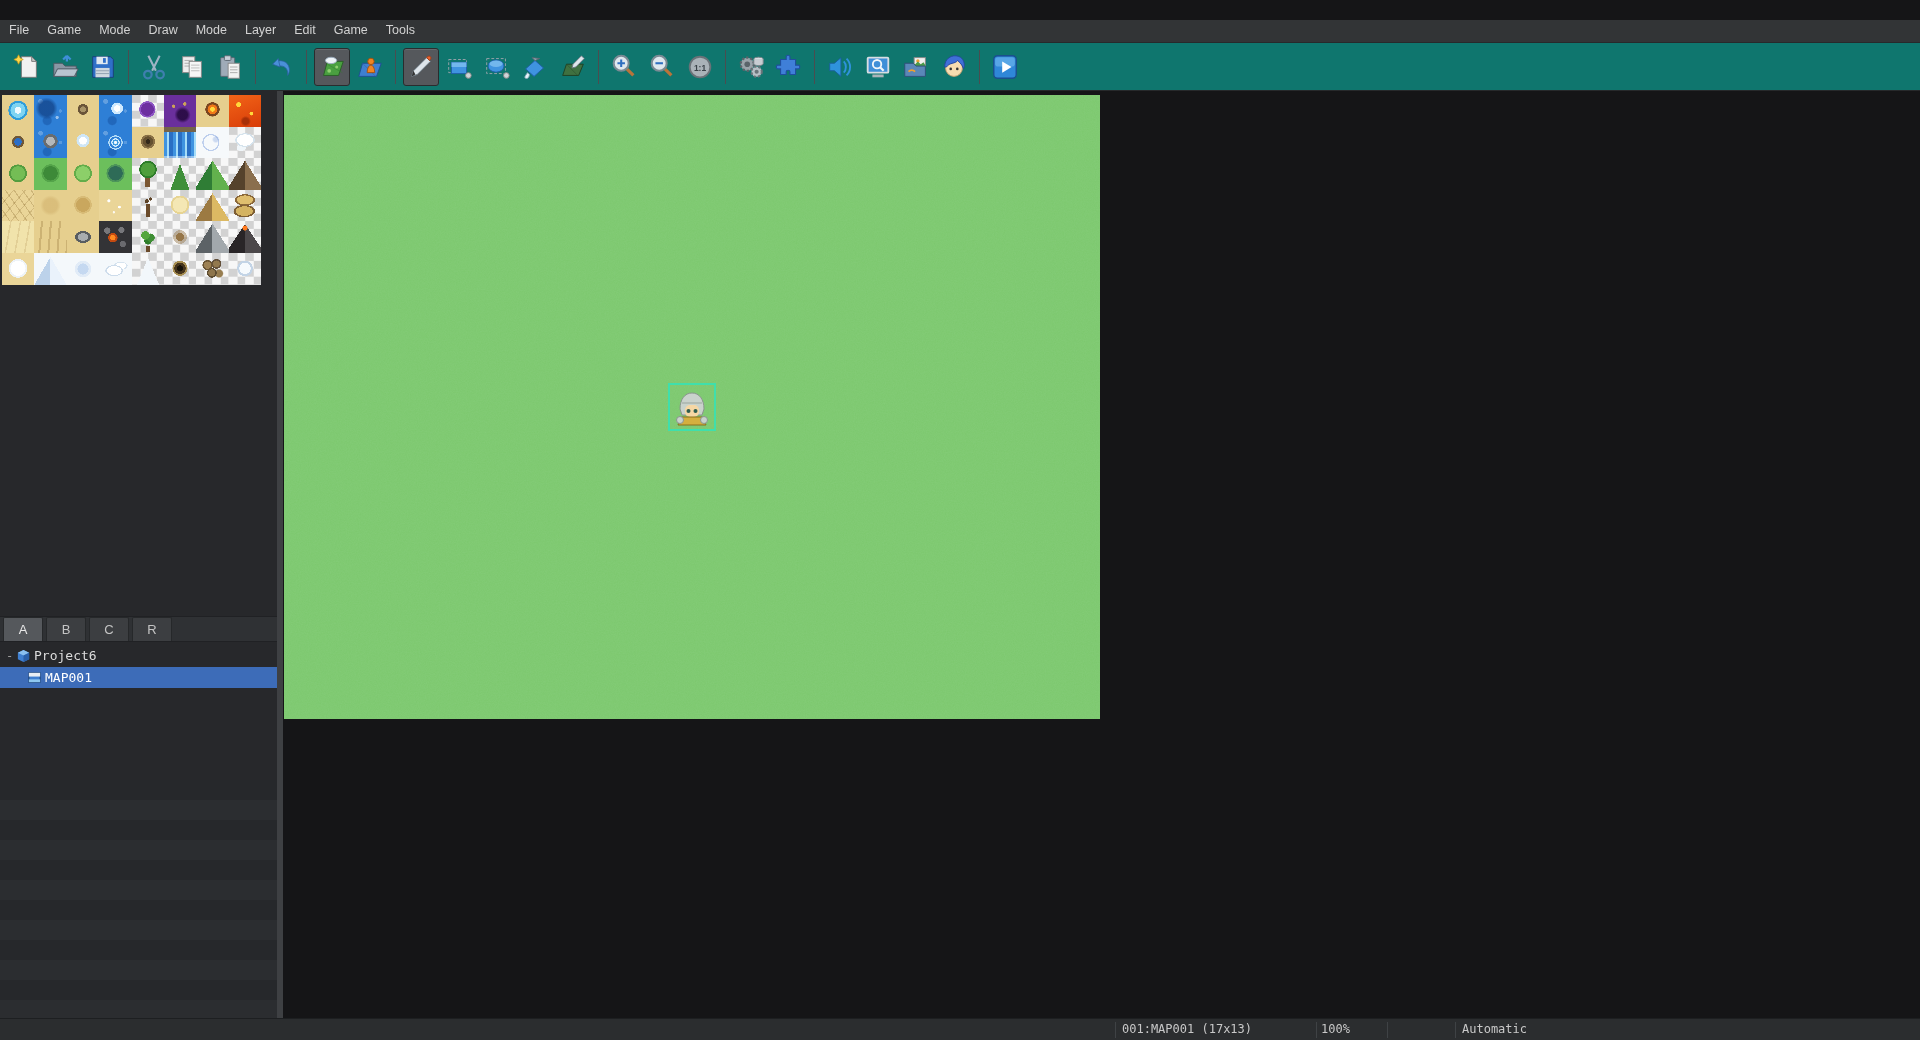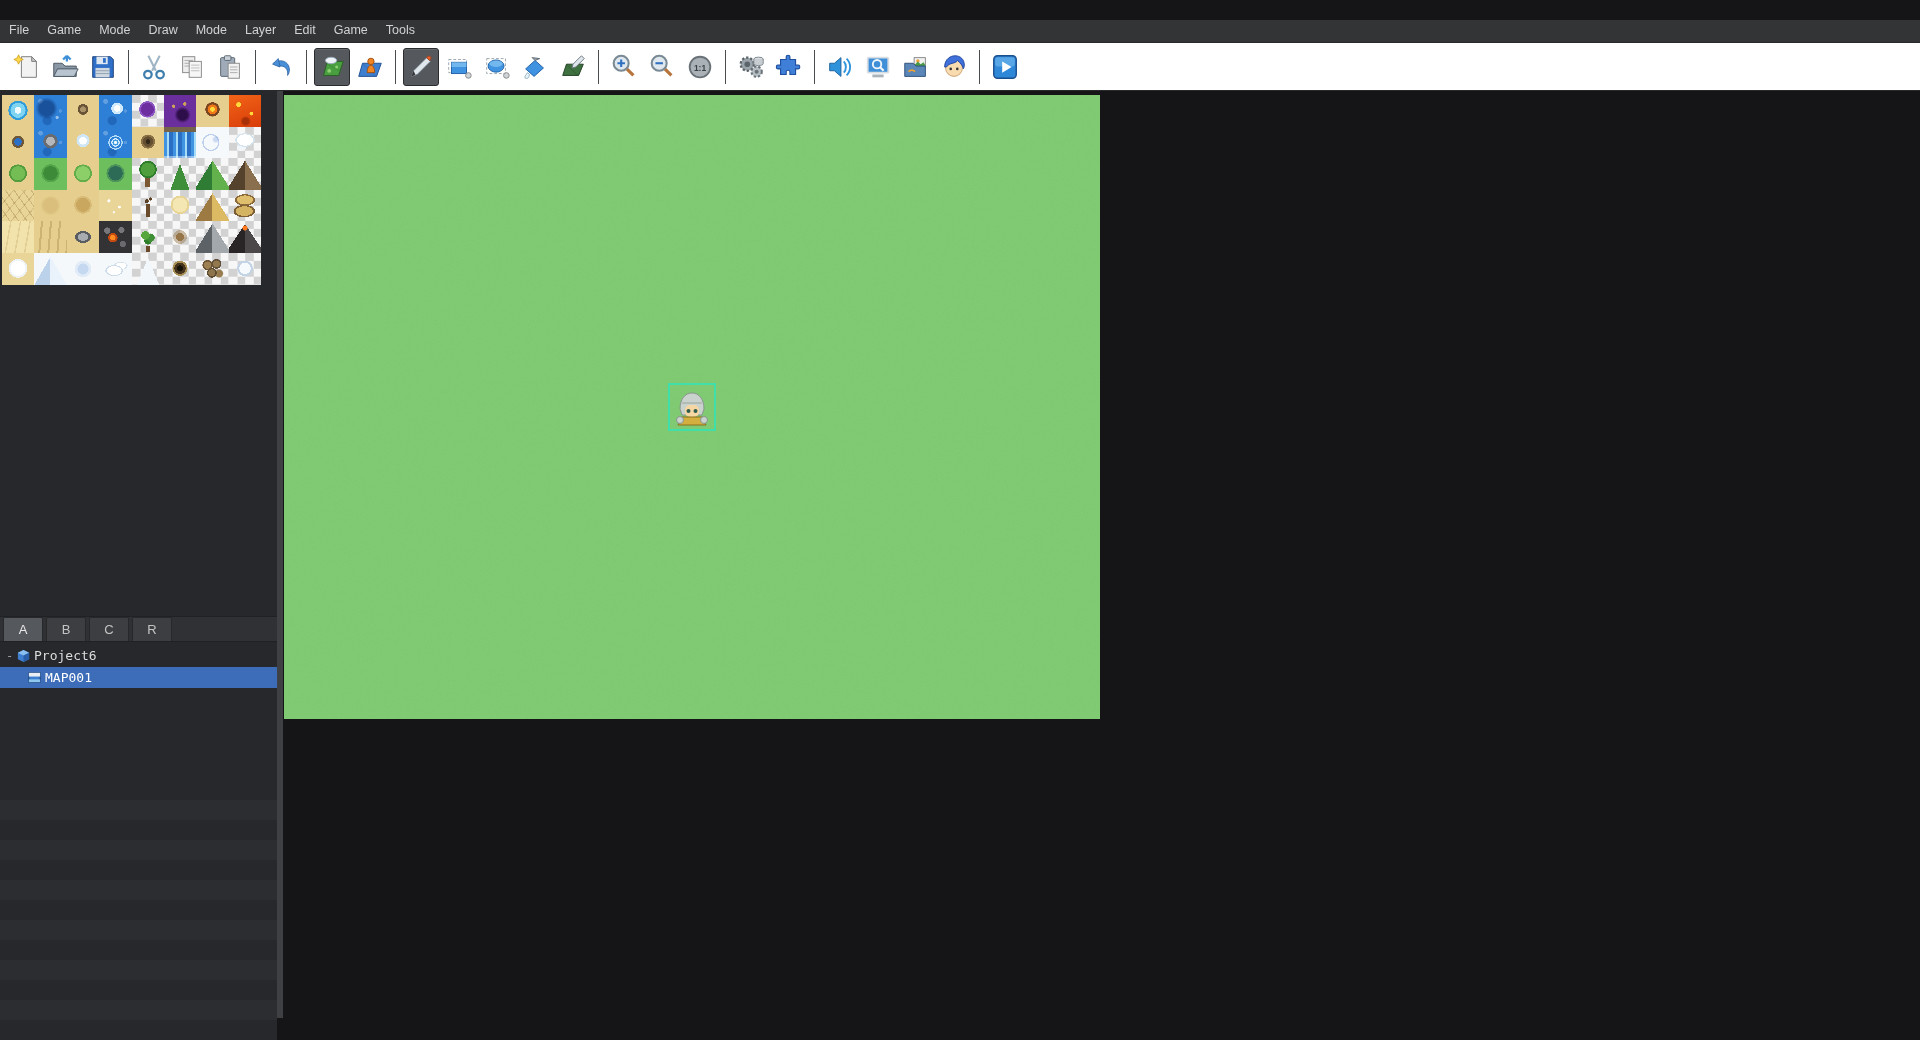--- a/index.html
+++ b/index.html
@@ -11,21 +11,21 @@
   .app-icon{width:14px;height:14px;margin-left:7px;}
   .title-text{margin-left:6px;font-size:12px;color:#3a3a3a;}
   .win-controls{position:absolute;right:0;top:0;height:20px;display:flex;}
   .win-btn{width:45px;height:20px;display:flex;align-items:center;justify-content:center;font-size:12px;color:#666;font-family:"DejaVu Sans",sans-serif;}
 
   
   .menubar{position:absolute;left:0;top:20px;width:1920px;height:23px;background:#323436;display:flex;align-items:flex-end;border-bottom:1px solid #27292b;}
   .menu-item{padding:0 9px;font-size:12.5px;color:#d2d2d2;line-height:23px;cursor:default;}
 
   
-  .toolbar{position:absolute;left:0;top:43px;width:1920px;height:48px;background:#ffffff;display:flex;align-items:center;padding-left:8px;border-bottom:1px solid #27292b;}
+  .toolbar{position:absolute;left:0;top:43px;width:1920px;height:48px;background:#0f766e;display:flex;align-items:center;padding-left:8px;border-bottom:1px solid #27292b;}
   .tb-btn{width:36px;height:38px;margin:0 1px;display:flex;align-items:center;justify-content:center;background:transparent;border:1px solid transparent;border-radius:3px;padding:0;}
   .tb-btn svg{width:30px;height:30px;}
   .tb-btn.active{background:#55585c;border:1px solid #2a2c2e;box-shadow:inset 0 1px rgba(255,255,255,.10);}
   .tb-sep{width:1px;height:34px;background:#2a2c2e;border-right:1px solid #4a4d50;margin:0 6px;}
 
   
   .left-panel{position:absolute;left:0;top:91px;width:277px;height:927px;background:#27282b;}
   .splitter{position:absolute;left:277px;top:91px;width:6px;height:927px;background:#3e4043;}
   .palette{position:absolute;left:2px;top:4px;display:grid;grid-template-columns:repeat(8,32.4px);grid-auto-rows:31.6px;}
   .tile{position:relative;width:32.4px;height:31.6px;}
@@ -431,14 +431,23 @@
           <circle cx="20.5" cy="28" r="2" fill="#2e5d4f"></circle>
             <circle cx="27.5" cy="28" r="2" fill="#2e5d4f"></circle>
           <path d="M13 34h22l3 8H10z" fill="#d4af3f" stroke="#8a6f1f"></path>
           <circle cx="12" cy="37" r="3.5" fill="#c9d2cc" stroke="#8a958e"></circle>
             <circle cx="36" cy="37" r="3.5" fill="#c9d2cc" stroke="#8a958e"></circle>
         </svg>
       </div>
     </div>
   </div>
 
+  <div class="statusbar">
+    <div class="sb-sep" style="left:1115px;"></div>
+    <div class="sb-text" style="left:1122px;">001:MAP001 (17x13)</div>
+    <div class="sb-sep" style="left:1316px;"></div>
+    <div class="sb-text" style="left:1321px;">100%</div>
+    <div class="sb-sep" style="left:1387px;"></div>
+    <div class="sb-sep" style="left:1455px;"></div>
+    <div class="sb-text" style="left:1462px;">Automatic</div>
+  </div>
 
 </div>
 
 </body></html>

